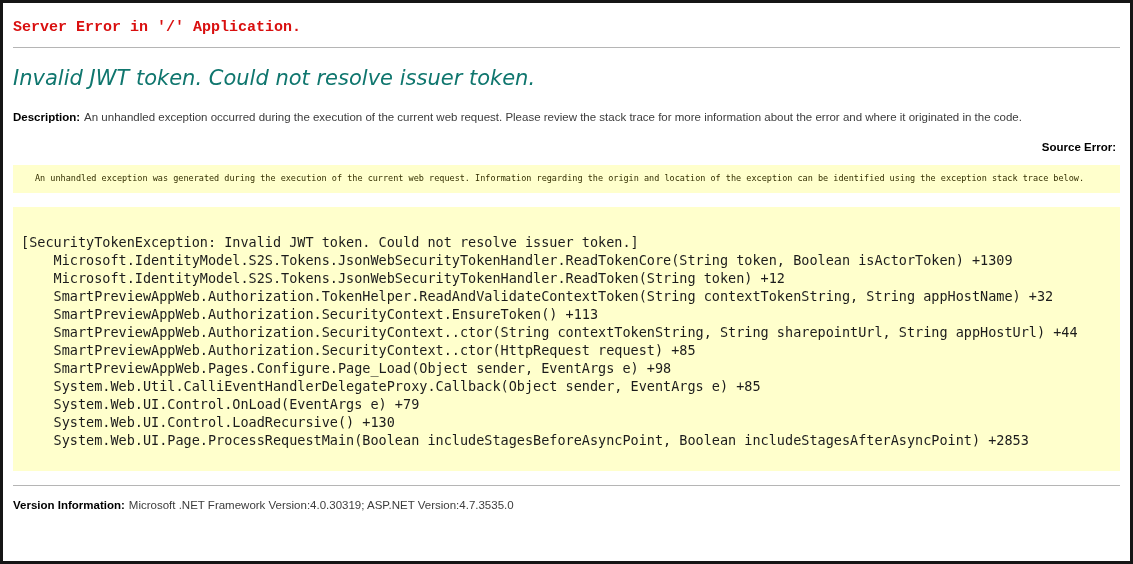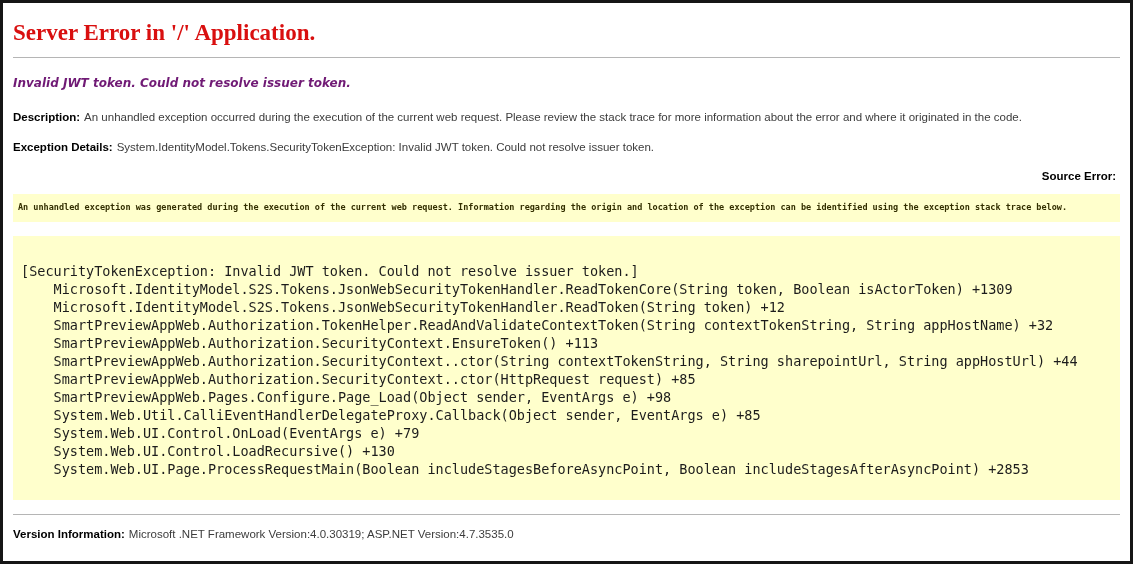--- a/index.html
+++ b/index.html
@@ -10,38 +10,38 @@
     border: 3px solid #151515;
     background: #ffffff;
     overflow: hidden;
     font-family: "Liberation Sans", sans-serif;
     color: #222;
   }
   .content {
     padding: 10px 10px 10px 10px;
   }
   h1.page-title {
-    font-family: Liberation Serif, serif;
-    font-size: 23px;
+    font-family: Liberation Mono, monospace;
+    font-size: 15px;
     font-weight: bold;
     color: #d90f0f;
     margin: 6px 0 10px 0;
     line-height: 1.2;
   }
   hr.rule {
     border: none;
     border-top: 1px solid #b5b5b5;
     margin: 0 0 12px 0;
   }
   h2.error-subtitle {
     font-family: "DejaVu Sans", sans-serif;
-    font-size: 12px;
-    font-weight: bold;
+    font-size: 21px;
+    font-weight: normal;
     font-style: italic;
-    color: #701a75;
+    color: #0f766e;
     margin: 18px 0 20px 0;
   }
   p.meta {
     font-size: 11.5px;
     margin: 4px 0 15px 0;
     color: #3c3c3c;
     line-height: 1.3;
   }
   p.meta b {
     color: #000;
@@ -53,21 +53,21 @@
     width: 100%;
     margin: 0 0 14px 0;
   }
   .code-box pre {
     margin: 0;
     font-family: "DejaVu Sans Mono", "Liberation Mono", monospace;
     color: #1c1c1c;
     white-space: pre;
     overflow: hidden;
   }
-  .source-box { padding: 7px 5px 8px 5px; font-weight: bold; }
+  .source-box { padding: 7px 5px 8px 22px; }
   .source-box pre {
     font-size: 8.5px;
     line-height: 13px;
     color: #332f00;
   }
   .stack-label { margin-top: 4px; margin-bottom: 12px; }
   .stack-box { padding: 26px 0 22px 8px; }
   .stack-box pre {
     font-size: 13.5px;
     line-height: 18px;
@@ -80,21 +80,20 @@
 <div class="frame">
   <div class="content">
 
     <h1 class="page-title">Server Error in '/' Application.</h1>
     <hr class="rule">
 
     <h2 class="error-subtitle">Invalid JWT token. Could not resolve issuer token.</h2>
 
     <p class="meta"><b>Description:</b><span>An unhandled exception occurred during the execution of the current web request. Please review the stack trace for more information about the error and where it originated in the code.</span></p>
 
-    <p class="meta"><b>Exception Details:</b><span>System.IdentityModel.Tokens.SecurityTokenException: Invalid JWT token. Could not resolve issuer token.</span></p>
 
     <p class="meta label-only"><b>Source Error:</b></p>
 
     <div class="code-box source-box">
       <pre>An unhandled exception was generated during the execution of the current web request. Information regarding the origin and location of the exception can be identified using the exception stack trace below.</pre>
     </div>
 
 
     <div class="code-box stack-box">
       <pre>[SecurityTokenException: Invalid JWT token. Could not resolve issuer token.]

